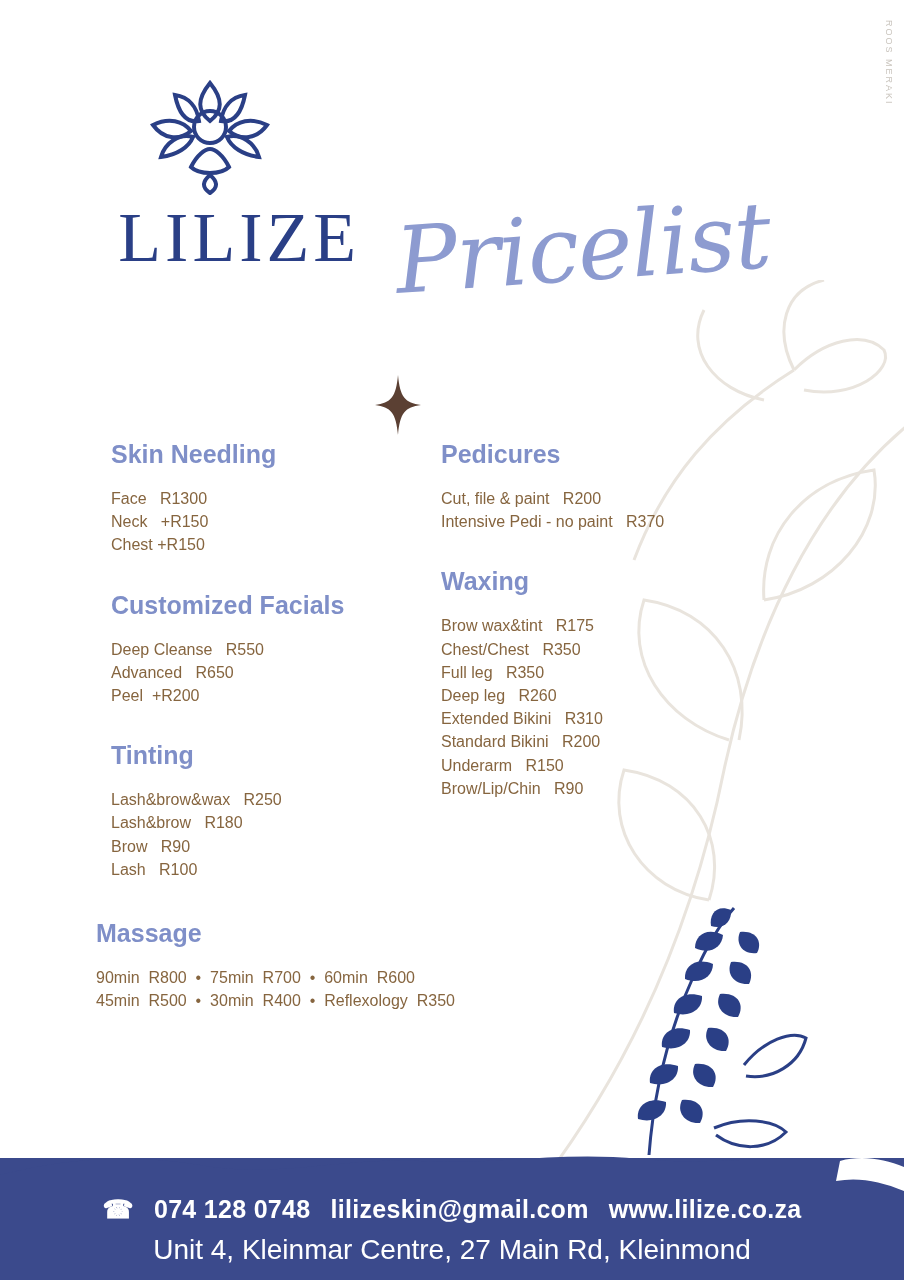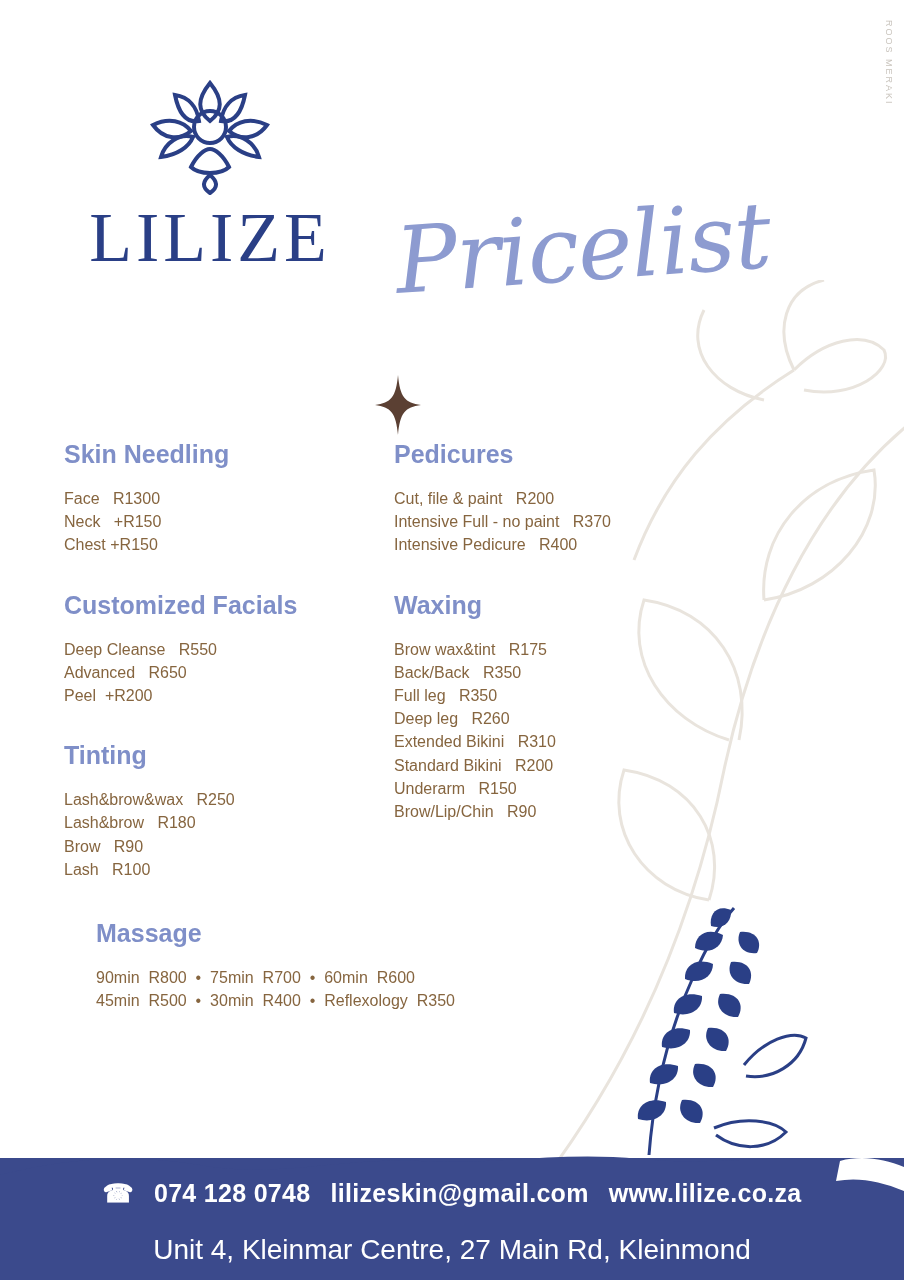--- a/index.html
+++ b/index.html
@@ -67,20 +67,21 @@
     margin: 0 auto;
   }
   .brand-name {
     font-family: "Liberation Serif", serif;
     font-size: 70px;
     line-height: 1;
     letter-spacing: 4px;
     color: #2a3f86;
     margin-top: 4px;
     font-weight: 400;
+    text-align: right;
   }
   .brand-sub {
     font-family: "Liberation Serif", serif;
     font-size: 22px;
     font-weight: bold;
     color: #2a3f86;
     line-height: 1.25;
     margin-top: 10px;
   }
 
@@ -120,20 +121,21 @@
     width: 460px;
   }
   .cat-title {
     color: #7f8fc8;
     font-size: 25px;
     font-weight: bold;
     margin: 0 0 18px 0;
   }
   .group {
     margin-bottom: 34px;
+    margin-left: 47px;
   }
   .line {
     color: #86653f;
     font-size: 16px;
     line-height: 1.45;
     white-space: pre;
   }
 
   
   .massage {
@@ -172,21 +174,21 @@
     left: 0;
     bottom: 14px;
     width: 904px;
     text-align: center;
     color: #ffffff;
   }
   .footer-line1 {
     font-size: 25px;
     font-weight: bold;
     letter-spacing: 0.3px;
-    margin-bottom: 26px;
+    margin-bottom: 10px;
   }
   .footer-line1 span { margin: 0 10px; }
   .footer-line2 {
     font-size: 28px;
   }
 </style>
 </head>
 <body>
 
 <div class="sideways-credit">ROOS MERAKI</div>
@@ -275,28 +277,27 @@
       <div class="line">Lash   R100</div>
     </div>
 
   </div>
 
   <div class="col right">
 
     <div class="group">
       <div class="cat-title">Pedicures</div>
       <div class="line">Cut, file &amp; paint   R200</div>
-      <div class="line">Intensive Full - no paint   R370</div>
-      <div class="line">Intensive Pedicure   R400</div>
+      <div class="line">Intensive Pedi - no paint   R370</div>
     </div>
 
     <div class="group">
       <div class="cat-title">Waxing</div>
       <div class="line">Brow wax&amp;tint   R175</div>
-      <div class="line">Back/Back   R350</div>
+      <div class="line">Chest/Chest   R350</div>
       <div class="line">Full leg   R350</div>
       <div class="line">Deep leg   R260</div>
       <div class="line">Extended Bikini   R310</div>
       <div class="line">Standard Bikini   R200</div>
       <div class="line">Underarm   R150</div>
       <div class="line">Brow/Lip/Chin   R90</div>
     </div>
 
   </div>
 </div>

